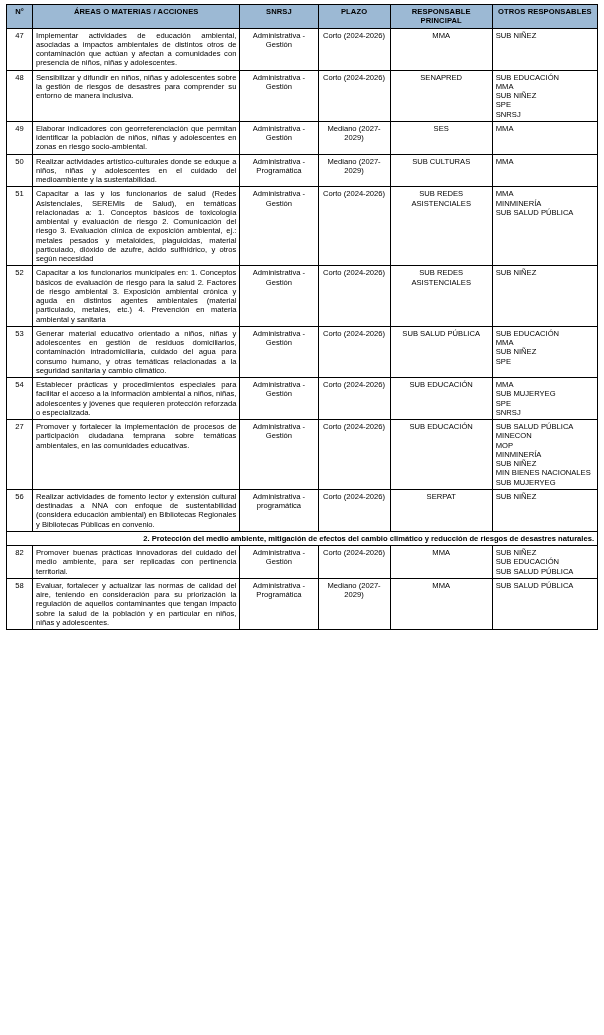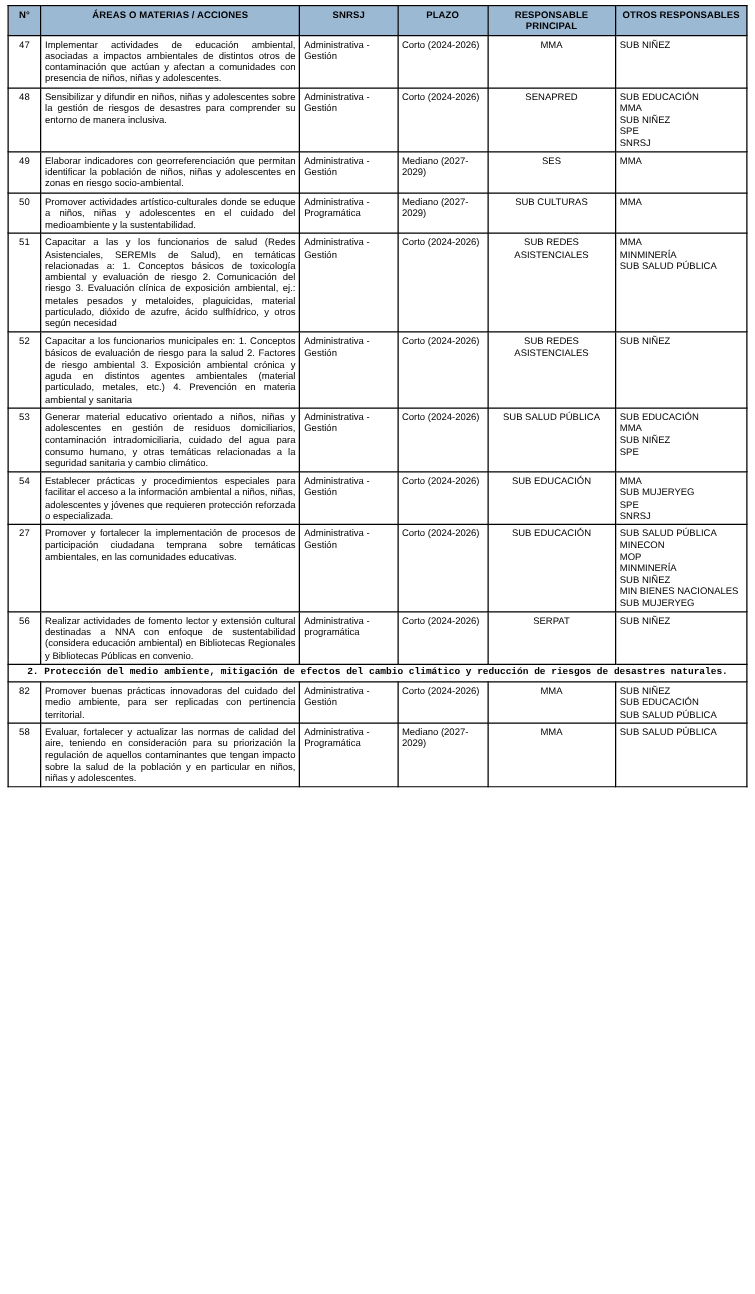--- a/index.html
+++ b/index.html
@@ -50,36 +50,35 @@
     font-weight: normal;
     font-size: 8.2px;
     padding-top: 3px;
   }
   td.area {
     text-align: justify;
     text-justify: inter-word;
     hyphens: auto;
   }
   td.tipo, td.plazo {
-    text-align: left;
+    text-align: center;
   }
   td.resp {
     text-align: center;
   }
   td.otros {
     text-align: left;
     white-space: pre-line;
   }
   td.section {
     font-weight: bold;
     font-size: 8px;
-    text-align: center;
+    text-align: right;
     padding: 3px 4px;
     line-height: 1.25;
-    font-family: Liberation Mono, monospace;
   }
   .nowrap-cell { white-space: pre-line; }
 </style>
 </head>
 <body>
 
 <div class="page">
   <table class="matrix">
     <colgroup>
       <col class="c-num">
@@ -123,21 +122,21 @@
         <tr>
           <td class="num">49</td>
           <td class="area">Elaborar indicadores con georreferenciación que permitan identificar la población de niños, niñas y adolescentes en zonas en riesgo socio-ambiental.</td>
           <td class="tipo nowrap-cell">Administrativa - Gestión</td>
           <td class="plazo nowrap-cell">Mediano (2027-2029)</td>
           <td class="resp">SES</td>
           <td class="otros">MMA</td>
         </tr>
         <tr>
           <td class="num">50</td>
-          <td class="area">Promover actividades artístico-culturales donde se eduque a niños, niñas y adolescentes en el cuidado del medioambiente y la sustentabilidad.</td>
+          <td class="area">Realizar actividades artístico-culturales donde se eduque a niños, niñas y adolescentes en el cuidado del medioambiente y la sustentabilidad.</td>
           <td class="tipo nowrap-cell">Administrativa - Programática</td>
           <td class="plazo nowrap-cell">Mediano (2027-2029)</td>
           <td class="resp">SUB CULTURAS</td>
           <td class="otros">MMA</td>
         </tr>
         <tr>
           <td class="num">51</td>
           <td class="area">Capacitar a las y los funcionarios de salud (Redes Asistenciales, SEREMIs de Salud), en temáticas relacionadas a: 1. Conceptos básicos de toxicología ambiental y evaluación de riesgo 2. Comunicación del riesgo 3. Evaluación clínica de exposición ambiental, ej.: metales pesados y metaloides, plaguicidas, material particulado, dióxido de azufre, ácido sulfhídrico, y otros según necesidad</td>
           <td class="tipo nowrap-cell">Administrativa - Gestión</td>
           <td class="plazo nowrap-cell">Corto (2024-2026)</td>

